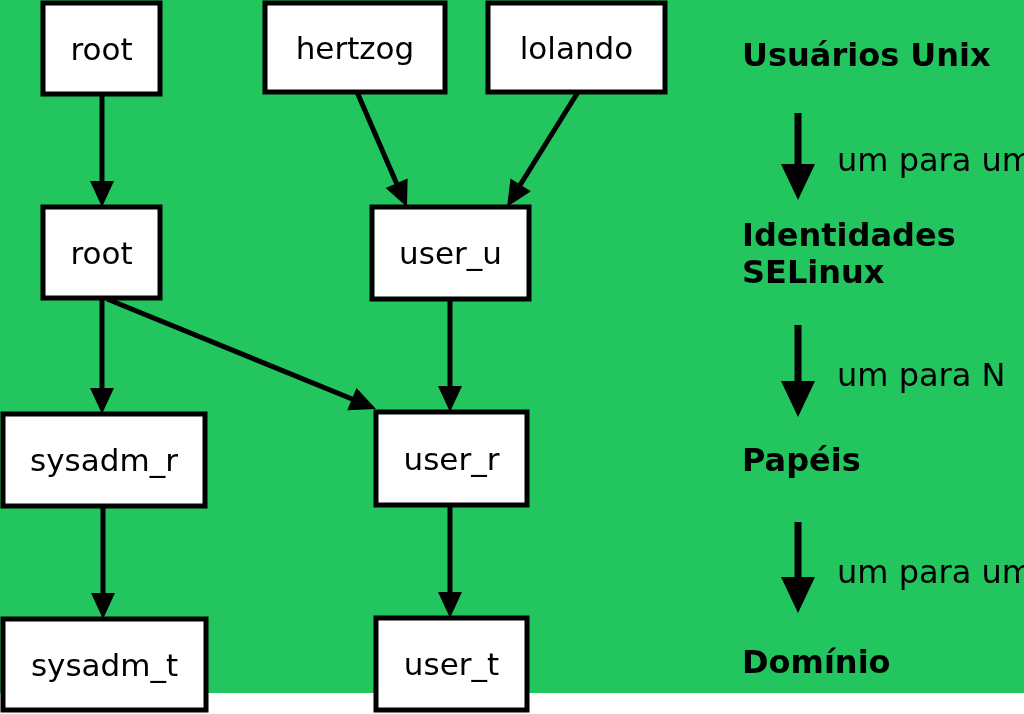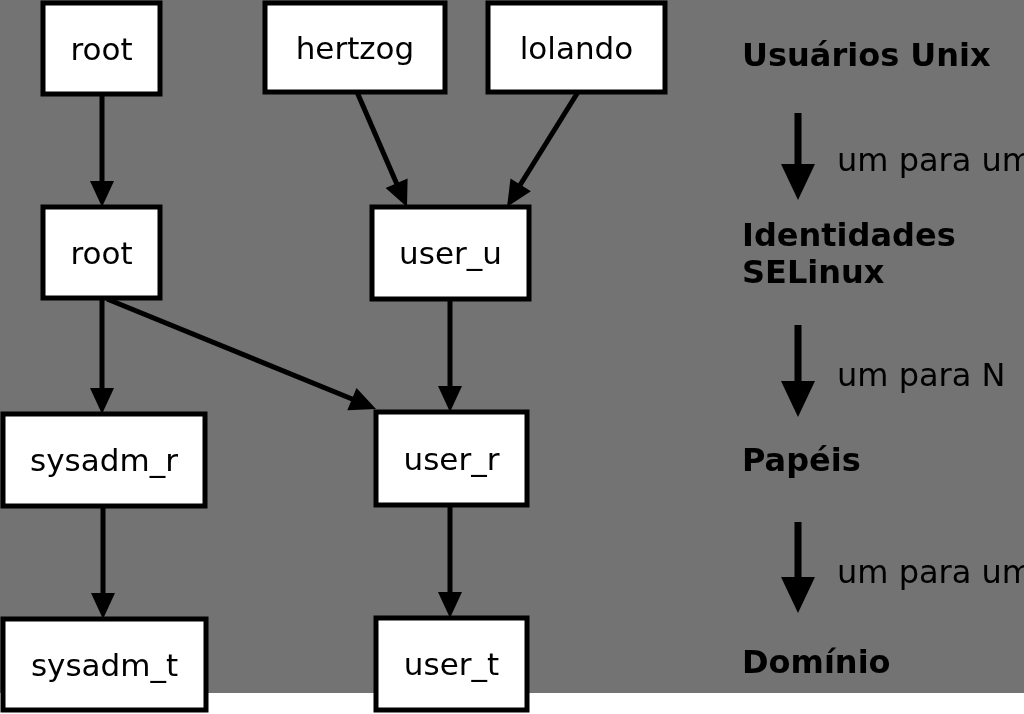--- a/index.html
+++ b/index.html
@@ -7,21 +7,21 @@
     padding: 0;
     background: #ffffff;
     width: 1024px;
     height: 714px;
     overflow: hidden;
   }
   .stage {
     position: relative;
     width: 1024px;
     height: 693px;
-    background: #737373;
+    background: #22c55e;
   }
   svg {
     display: block;
   }
   .node-box {
     fill: #ffffff;
     stroke: #000000;
     stroke-width: 5;
   }
   .edge-line {

